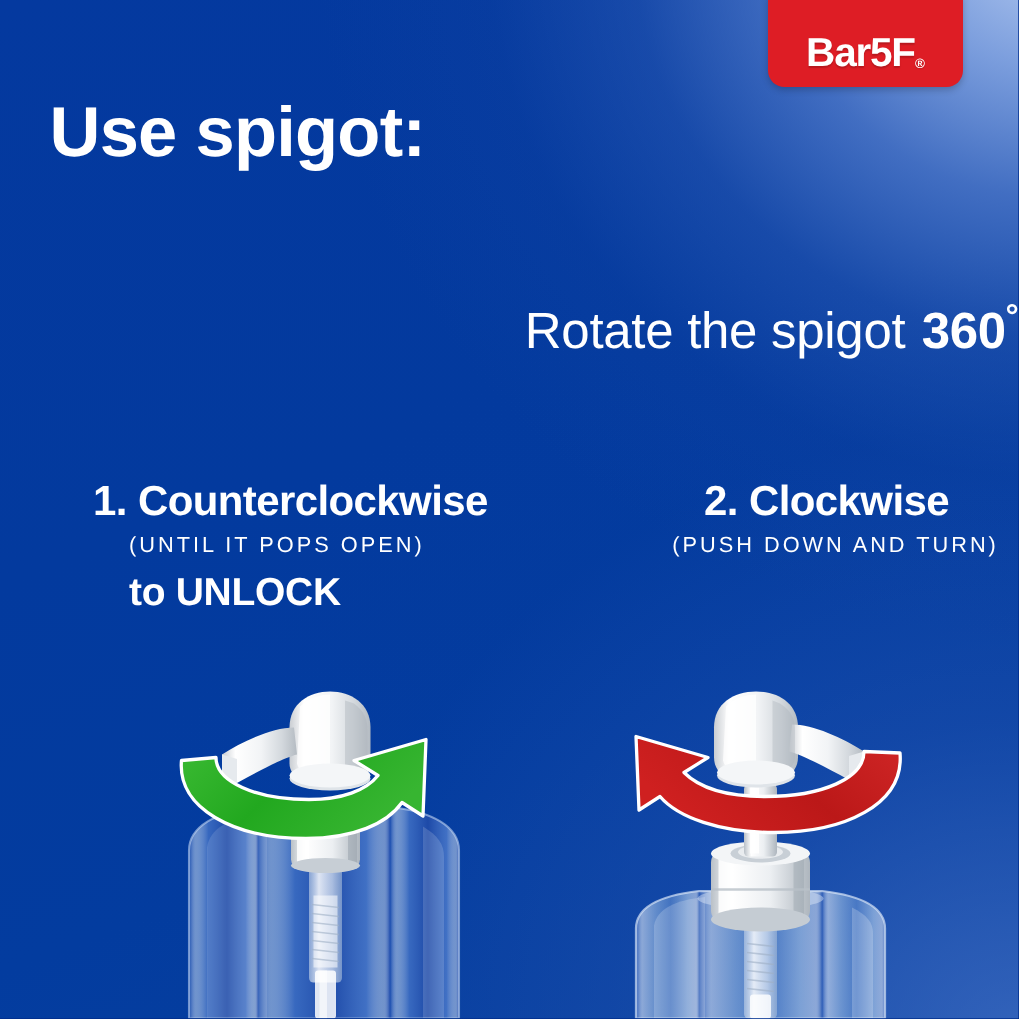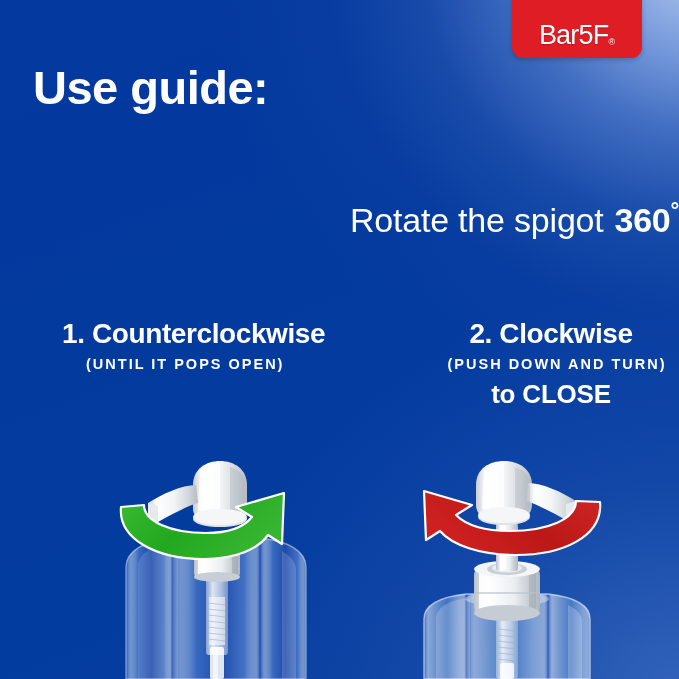--- a/index.html
+++ b/index.html
@@ -35,21 +35,21 @@
     width:130px; height:62px;
     background:#de1d25;
     border-radius:0 0 11px 11px;
     box-shadow:0 2px 5px rgba(0,0,0,.22);
     display:flex; align-items:flex-end; justify-content:center;
     padding-bottom:9px;
   }
   .logo-text{
     color:#ffffff;
     font-size:27px;
-    font-weight:normal;
+    font-weight:bold;
     letter-spacing:-0.8px;
     line-height:1;
     font-family:"Liberation Sans", sans-serif;
     position:relative;
     text-shadow:0 1px 1px rgba(0,0,0,.18);
   }
   .logo-reg{
     font-size:9px;
     vertical-align:baseline;
     position:relative;
@@ -103,21 +103,21 @@
     letter-spacing:-0.4px;
     white-space:nowrap;
     line-height:1.12;
   }
   .step-num{ font-weight:bold; }
   .step-note{
     font-size:14.5px;
     letter-spacing:2.0px;
     margin-top:7px;
     white-space:nowrap;
-    font-weight:bold;
+    font-weight:normal;
   }
   .step-left .step-note{ padding-left:24px; }
   .step-right .step-note{ padding-left:12px; }
   .step-action{
     font-size:26px; font-weight:bold;
     letter-spacing:-0.2px;
     margin-top:7px;
     white-space:nowrap;
   }
   .step-left .step-action{ padding-left:24px; }
@@ -137,43 +137,43 @@
 <body>
 
 <div id="poster">
 
   <div class="logo-badge">
     <span class="logo-text">
       <span>Bar5F</span><span class="logo-reg">®</span>
     </span>
   </div>
 
-  <div class="use-guide">Use guide:</div>
+  <div class="use-guide">Use spigot:</div>
 
   <div class="rotate-line">
     <span>Rotate the spigot</span><span class="deg-val">360</span><span class="deg-sym">°</span>
   </div>
 
   <div class="steps">
 
     <div class="step step-left">
       <div class="step-title">
         <span class="step-num">1.</span>
         <span>Counterclockwise</span>
       </div>
       <div class="step-note">(UNTIL IT POPS OPEN)</div>
+      <div class="step-action">to UNLOCK</div>
     </div>
 
     <div class="step step-right">
       <div class="step-title">
         <span class="step-num">2.</span>
         <span>Clockwise</span>
       </div>
       <div class="step-note">(PUSH DOWN AND TURN)</div>
-      <div class="step-action">to CLOSE</div>
     </div>
 
   </div>
 
   <div class="art art-left">
     <svg viewBox="0 0 260 232" xmlns="http://www.w3.org/2000/svg">
       <defs>
         <linearGradient id="bottleL" x1="0" y1="0" x2="1" y2="0">
           <stop offset="0%" stop-color="#1a4db0"></stop>
           <stop offset="10%" stop-color="#cfe0f5" stop-opacity=".55"></stop>

